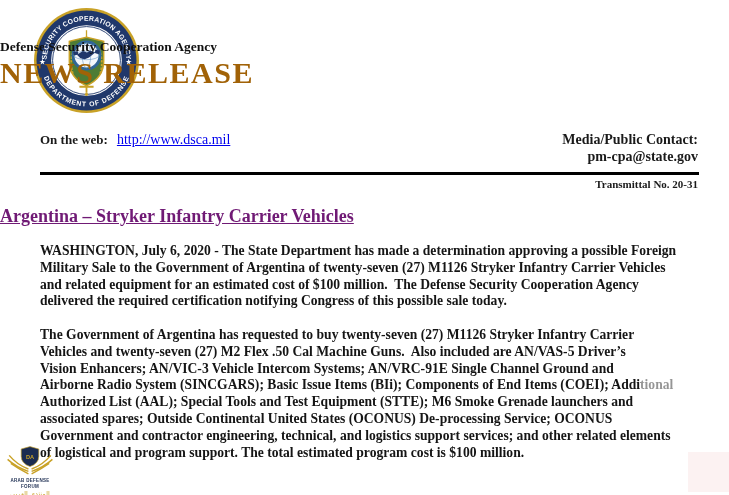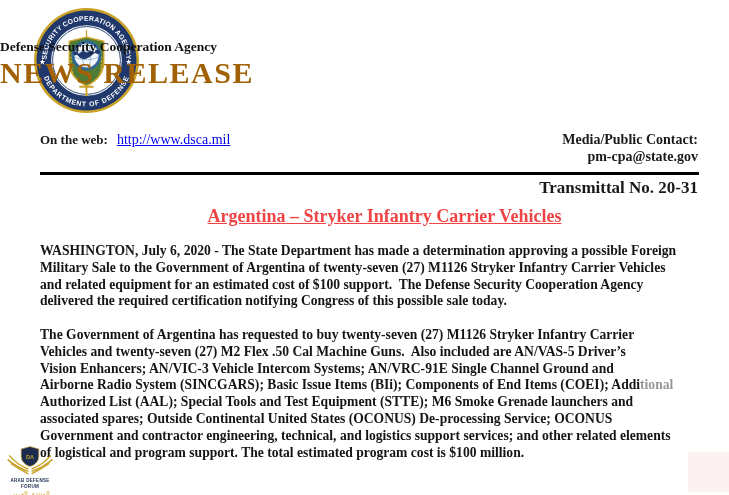--- a/index.html
+++ b/index.html
@@ -21,25 +21,25 @@
   .agency-name { font-size:13.5px; font-weight:700; color:#111; }
   .news-release { font-size:30px; font-weight:700; letter-spacing:1.5px; margin-top:1px; color:#a16207; }
 
   
   .web-line { position:absolute; left:40px; top:131px; font-size:13px; line-height:17px; }
   .web-label { font-weight:700;text-align:right; }
   .web-link { color:#0000EE; text-decoration:underline; font-size:14px; margin-left:9px; }
   .media-contact { position:absolute; right:31px; top:131px; text-align:right;
                    font-weight:700; font-size:14px; line-height:17px; }
   .rule { position:absolute; left:40px; right:30px; top:172px; height:3px; background:#000; }
-  .transmittal { position:absolute; right:31px; top:178px; font-weight:700; font-size:17px; }
+  .transmittal { position:absolute; right:31px; top:178px; font-weight:700; font-size:11px; }
 
   
-  .article-title { position:absolute; left:0; right:0; top:206px; text-align:center;
-                   font-size:18px; font-weight:700; text-decoration:underline; color:#ef4444;padding-left:40px; }
+  .article-title { position:absolute; left:0; right:0; top:206px; text-align:left;
+                   font-size:18px; font-weight:700; text-decoration:underline; color:#701a75; }
   .article-body { position:absolute; left:40px; top:243px; width:668px;
                   font-size:13.6px; line-height:16.8px; color:#151515;font-weight:bold; }
   .para + .para { margin-top:16.8px; }
   .line { white-space:pre; }
 
   
   .fade-patch { position:absolute; left:641px; top:377px; width:74px; height:20px;
                 background:rgba(255,255,255,0.55); pointer-events:none; }
   .pink-patch { position:absolute; left:688px; top:452px; width:41px; height:40px;
                 background:rgba(235,160,160,0.14); pointer-events:none; }
@@ -116,21 +116,21 @@
   </div>
 
   <div class="rule"></div>
   <div class="transmittal">Transmittal No. 20-31</div>
 
   <div class="article-title">Argentina – Stryker Infantry Carrier Vehicles</div>
   <div class="article-body">
       <div class="para">
         <div class="line">WASHINGTON, July 6, 2020 - The State Department has made a determination approving a possible Foreign</div>
         <div class="line">Military Sale to the Government of Argentina of twenty-seven (27) M1126 Stryker Infantry Carrier Vehicles</div>
-        <div class="line">and related equipment for an estimated cost of $100 support.  The Defense Security Cooperation Agency</div>
+        <div class="line">and related equipment for an estimated cost of $100 million.  The Defense Security Cooperation Agency</div>
         <div class="line">delivered the required certification notifying Congress of this possible sale today.</div>
       </div>
       <div class="para">
         <div class="line">The Government of Argentina has requested to buy twenty-seven (27) M1126 Stryker Infantry Carrier</div>
         <div class="line">Vehicles and twenty-seven (27) M2 Flex .50 Cal Machine Guns.  Also included are AN/VAS-5 Driver’s</div>
         <div class="line">Vision Enhancers; AN/VIC-3 Vehicle Intercom Systems; AN/VRC-91E Single Channel Ground and</div>
         <div class="line">Airborne Radio System (SINCGARS); Basic Issue Items (BIi); Components of End Items (COEI); Additional</div>
         <div class="line">Authorized List (AAL); Special Tools and Test Equipment (STTE); M6 Smoke Grenade launchers and</div>
         <div class="line">associated spares; Outside Continental United States (OCONUS) De-processing Service; OCONUS</div>
         <div class="line">Government and contractor engineering, technical, and logistics support services; and other related elements</div>

